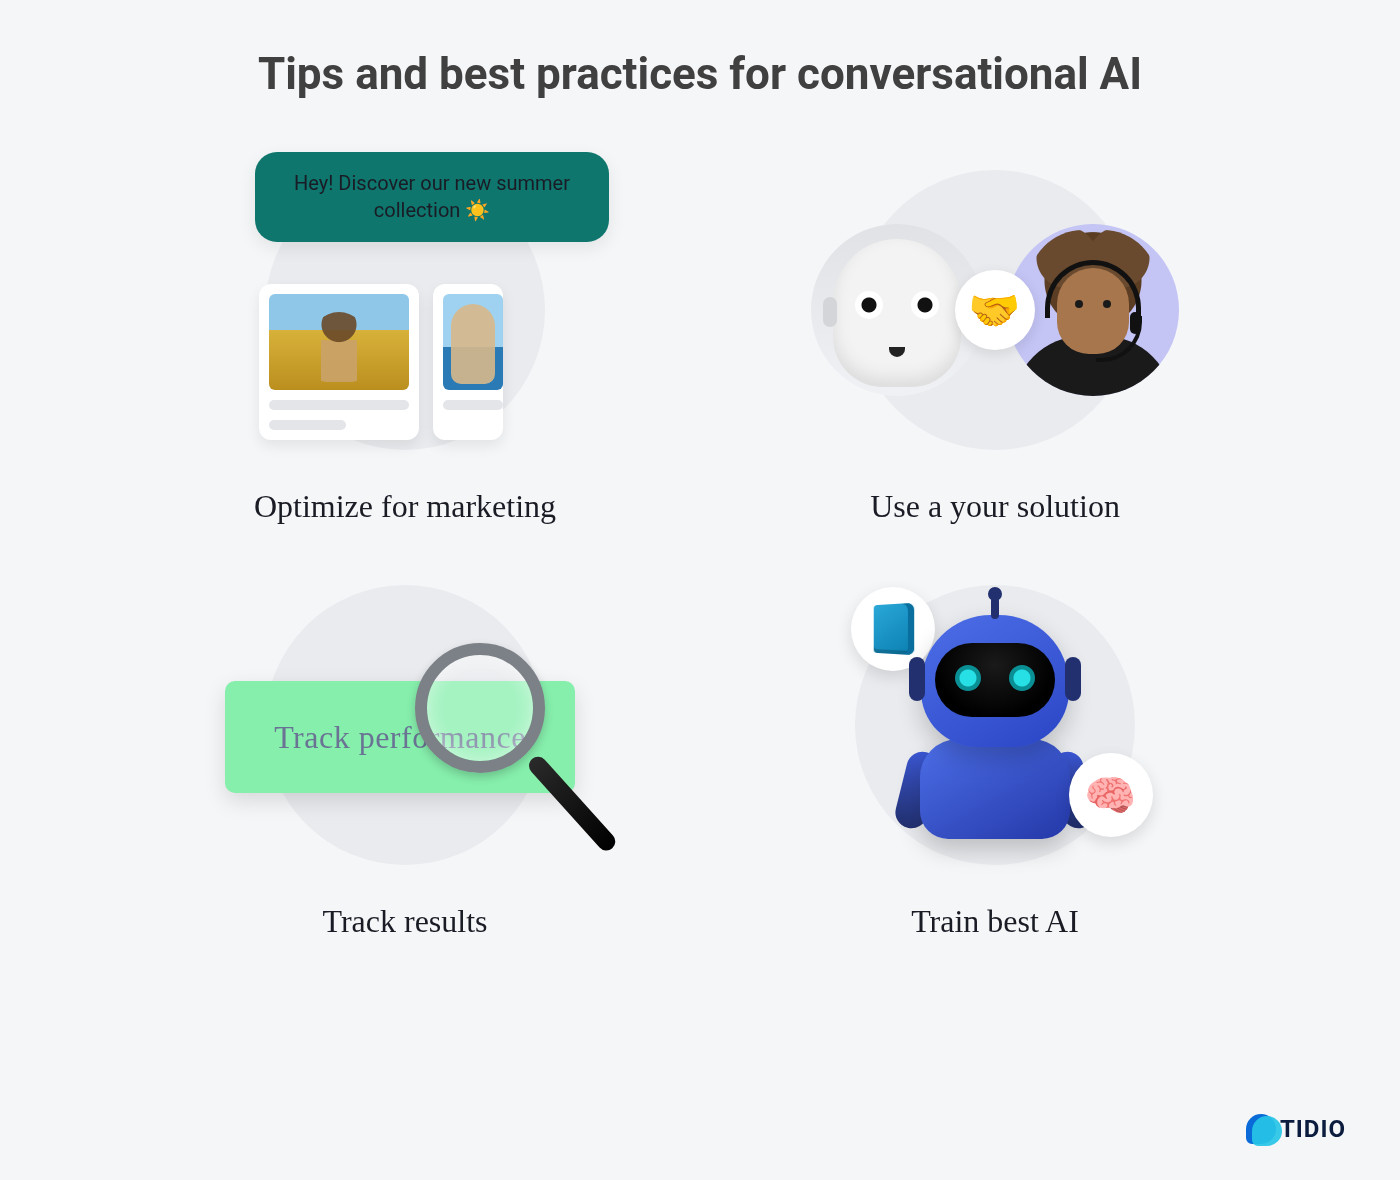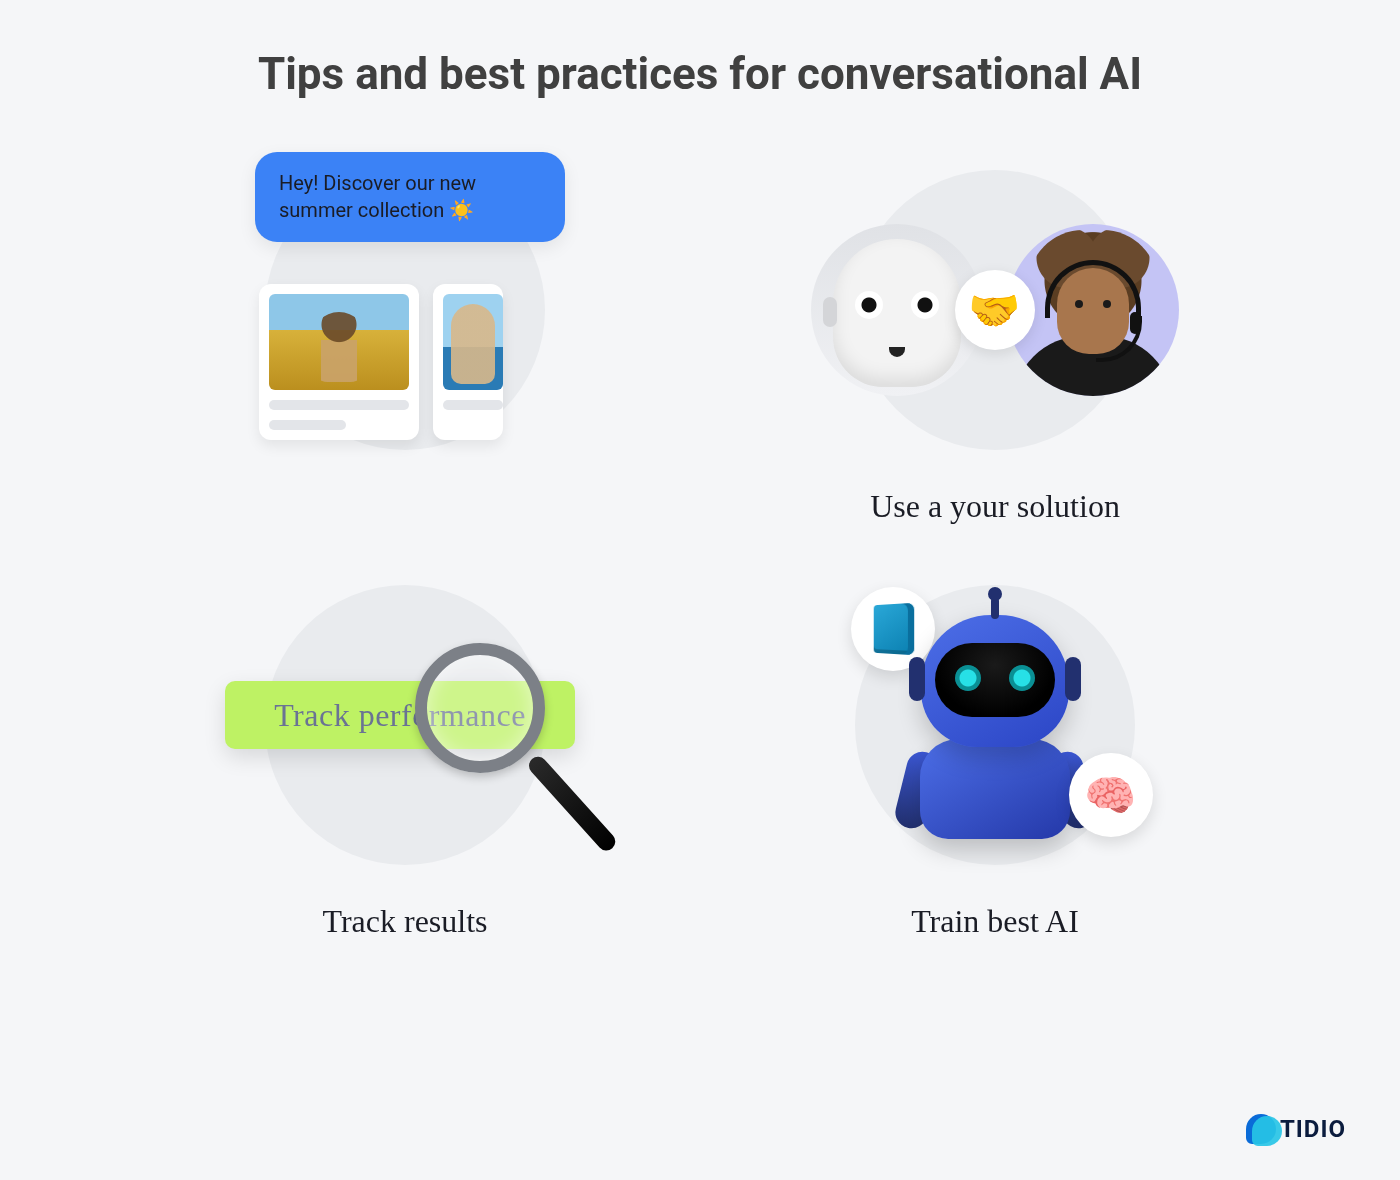--- a/index.html
+++ b/index.html
@@ -48,28 +48,29 @@
     color: #1a1c25;
     margin-top: 38px;
     text-align: center;
   }
 
   
   .chat-bubble {
     position: absolute;
     top: -18px;
     left: -10px;
-    width: 310px;
-    background: #3b82f6;
+    width: 354px;
+    background: #0f766e;
     border-radius: 22px;
     padding: 18px 24px;
     box-shadow: 0 6px 18px rgba(0,0,0,0.08);
     font-size: 20px;
     line-height: 1.35;
     color: #1a1c25;
+    text-align: center;
   }
   .cards {
     position: absolute;
     bottom: 10px;
     left: -6px;
     display: flex;
     gap: 14px;
   }
   .card {
     width: 160px;
@@ -249,22 +250,22 @@
     box-shadow: 0 4px 14px rgba(0,0,0,0.1);
     flex-shrink: 0;
   }
 
   
   .tp-card {
     position: absolute;
     left: -40px;
     top: 96px;
     width: 350px;
-    height: 68px;
-    background: #bef264;
+    height: 112px;
+    background: #86efac;
     border-radius: 10px;
     box-shadow: 0 8px 22px rgba(0,0,0,0.12);
     display: flex; align-items: center; justify-content: center;
     font-family: Georgia, "Times New Roman", serif;
     font-size: 32px;
     color: #6a7394;
     letter-spacing: 0.5px;
   }
   .magnifier {
     position: absolute;
@@ -415,20 +416,21 @@
           <div class="thumb"></div>
           <div class="skeleton"></div>
           <div class="skeleton short"></div>
         </div>
         <div class="card partial">
           <div class="thumb beach"></div>
           <div class="skeleton"></div>
         </div>
       </div>
     </div>
+    <div class="caption">Optimize for marketing</div>
   </div>
 
   <div class="cell">
     <div class="circle">
       <div class="mix-row">
         <div class="avatar bot">
           <div class="bot-head">
             <div class="bot-ear l"></div>
               <div class="bot-ear r"></div>
             <div class="bot-mouth"></div>

